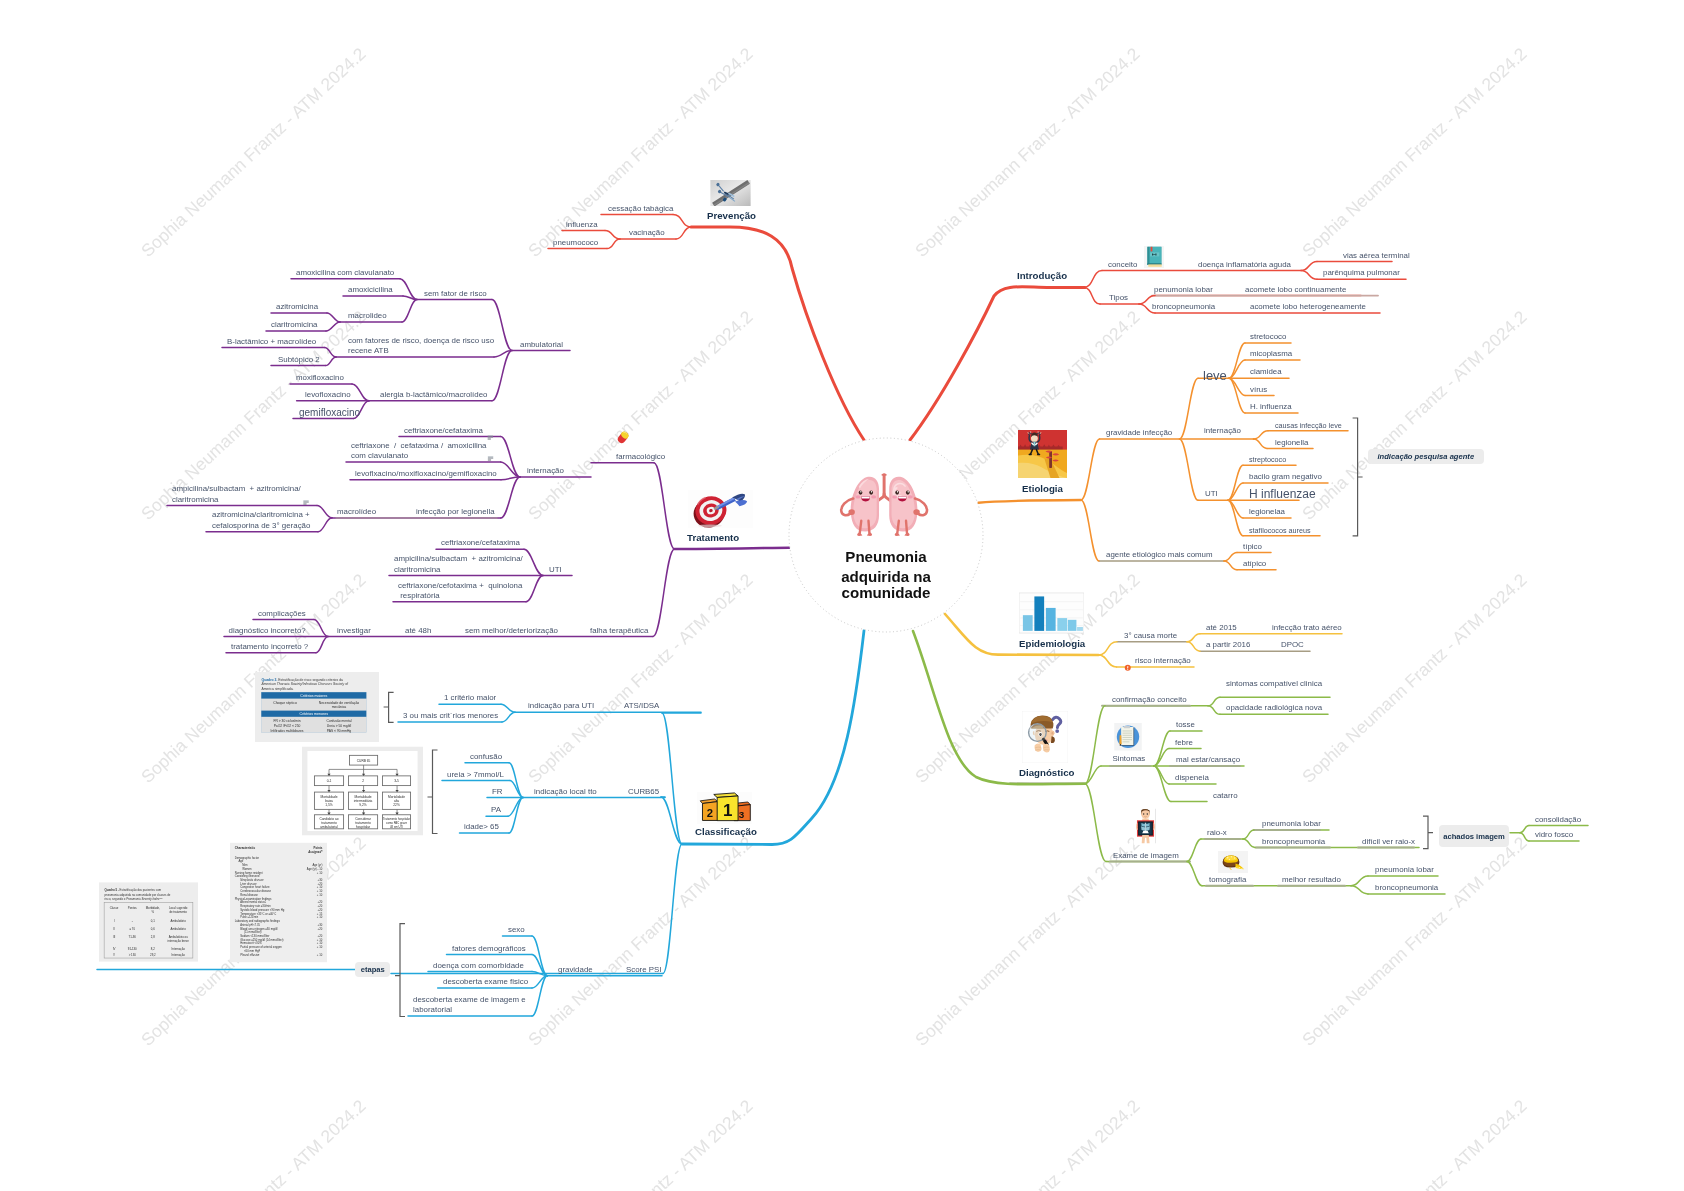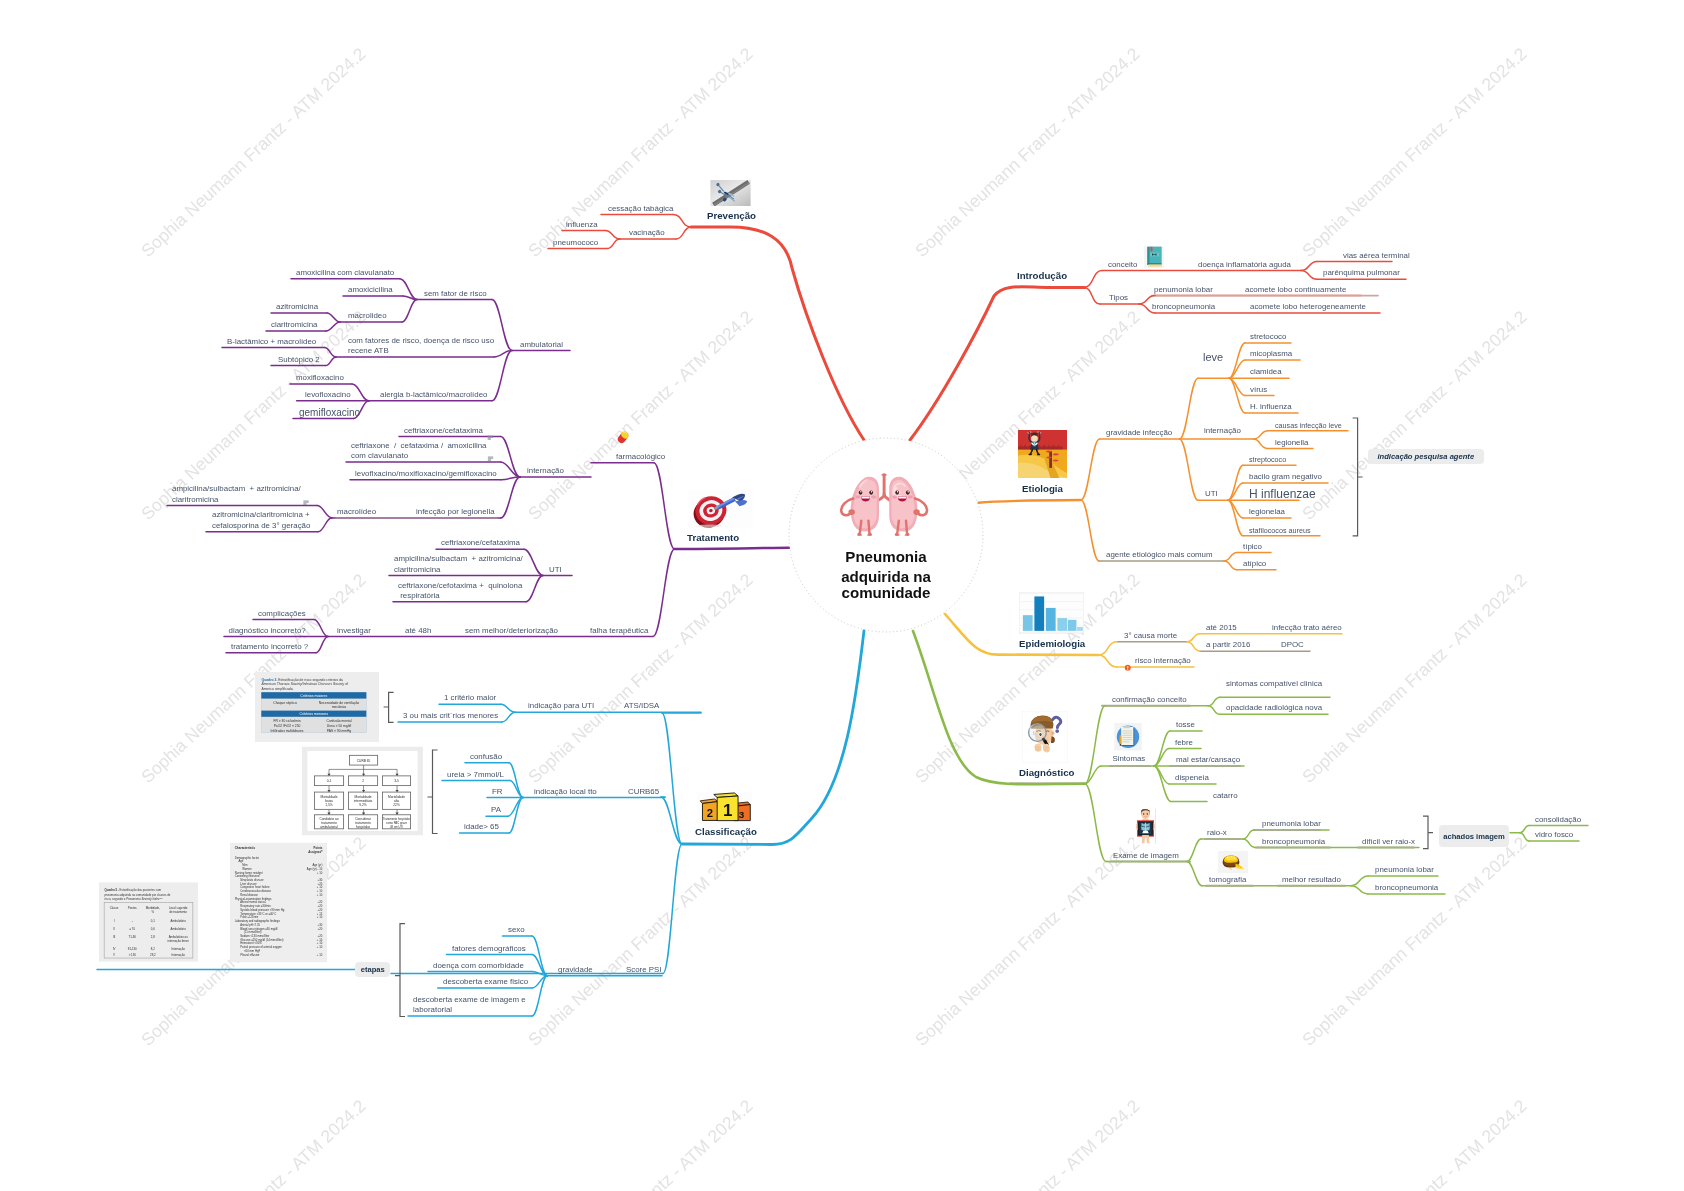--- a/index.html
+++ b/index.html
@@ -317,21 +317,21 @@
       <div class="nt" style="left: 1108px; top: 259.7px; font-size: 7.9px; line-height: 10.4px; color: rgb(70, 83, 106);">conceito</div>
       <div class="nt" style="left: 1198px; top: 259.7px; font-size: 7.9px; line-height: 10.4px; color: rgb(70, 83, 106);">doença inflamatória aguda</div>
       <div class="nt" style="left: 1323px; top: 250.6px; font-size: 7.9px; line-height: 10.4px; color: rgb(70, 83, 106); margin-left: 20px;">vias aérea terminal</div>
       <div class="nt" style="left: 1323px; top: 268.3px; font-size: 7.9px; line-height: 10.4px; color: rgb(70, 83, 106);">parênquima pulmonar</div>
       <div class="nt" style="left: 1109px; top: 293.1px; font-size: 7.9px; line-height: 10.4px; color: rgb(70, 83, 106);">Tipos</div>
       <div class="nt" style="left: 1154px; top: 284.7px; font-size: 7.9px; line-height: 10.4px; color: rgb(70, 83, 106);">penumonia lobar</div>
       <div class="nt" style="left: 1245px; top: 284.7px; font-size: 7.9px; line-height: 10.4px; color: rgb(70, 83, 106);">acomete lobo continuamente</div>
       <div class="nt" style="left: 1152px; top: 302.1px; font-size: 7.9px; line-height: 10.4px; color: rgb(70, 83, 106);">broncopneumonia</div>
       <div class="nt" style="left: 1250px; top: 302.1px; font-size: 7.9px; line-height: 10.4px; color: rgb(70, 83, 106);">acomete lobo heterogeneamente</div>
       <div class="nt" style="left: 1106px; top: 428.1px; font-size: 7.9px; line-height: 10.4px; color: rgb(70, 83, 106);">gravidade infecção</div>
-      <div class="nt" style="left: 1203px; top: 352px; font-size: 11px; line-height: 10.4px; color: rgb(70, 83, 106);">leve</div>
+      <div class="nt" style="left: 1203px; top: 371px; font-size: 13px; line-height: 10.4px; color: rgb(70, 83, 106);">leve</div>
       <div class="nt" style="left: 1250px; top: 332.1px; font-size: 7.9px; line-height: 10.4px; color: rgb(70, 83, 106);">stretococo</div>
       <div class="nt" style="left: 1250px; top: 349.1px; font-size: 7.9px; line-height: 10.4px; color: rgb(70, 83, 106);">micoplasma</div>
       <div class="nt" style="left: 1250px; top: 384.5px; font-size: 7.9px; line-height: 10.4px; color: rgb(70, 83, 106);">vírus</div>
       <div class="nt" style="left: 1250px; top: 402.1px; font-size: 7.9px; line-height: 10.4px; color: rgb(70, 83, 106);">H. influenza</div>
       <div class="nt" style="left: 1250px; top: 367.4px; font-size: 7.9px; line-height: 10.4px; color: rgb(70, 83, 106);">clamidea</div>
       <div class="nt" style="left: 1204px; top: 426.1px; font-size: 7.9px; line-height: 10.4px; color: rgb(70, 83, 106);">internação</div>
       <div class="nt" style="left: 1275px; top: 420.5px; font-size: 7.2px; line-height: 10.4px; color: rgb(70, 83, 106);">causas infecção leve</div>
       <div class="nt" style="left: 1275px; top: 437.5px; font-size: 7.9px; line-height: 10.4px; color: rgb(70, 83, 106);">legionella</div>
       <div class="nt" style="left: 1205px; top: 489.4px; font-size: 7.9px; line-height: 10.4px; color: rgb(70, 83, 106);">UTI</div>
       <div class="nt" style="left: 1249px; top: 455.1px; font-size: 7.2px; line-height: 10.4px; color: rgb(70, 83, 106);">streptococo</div>

